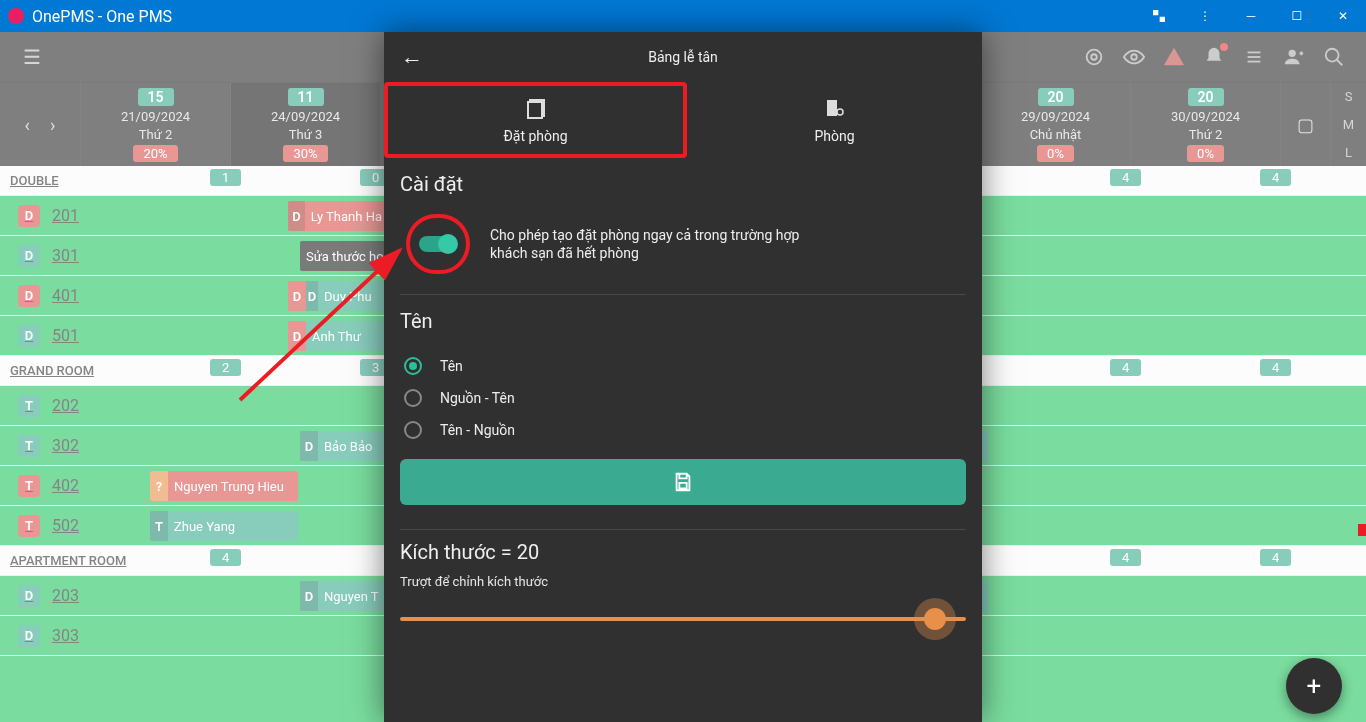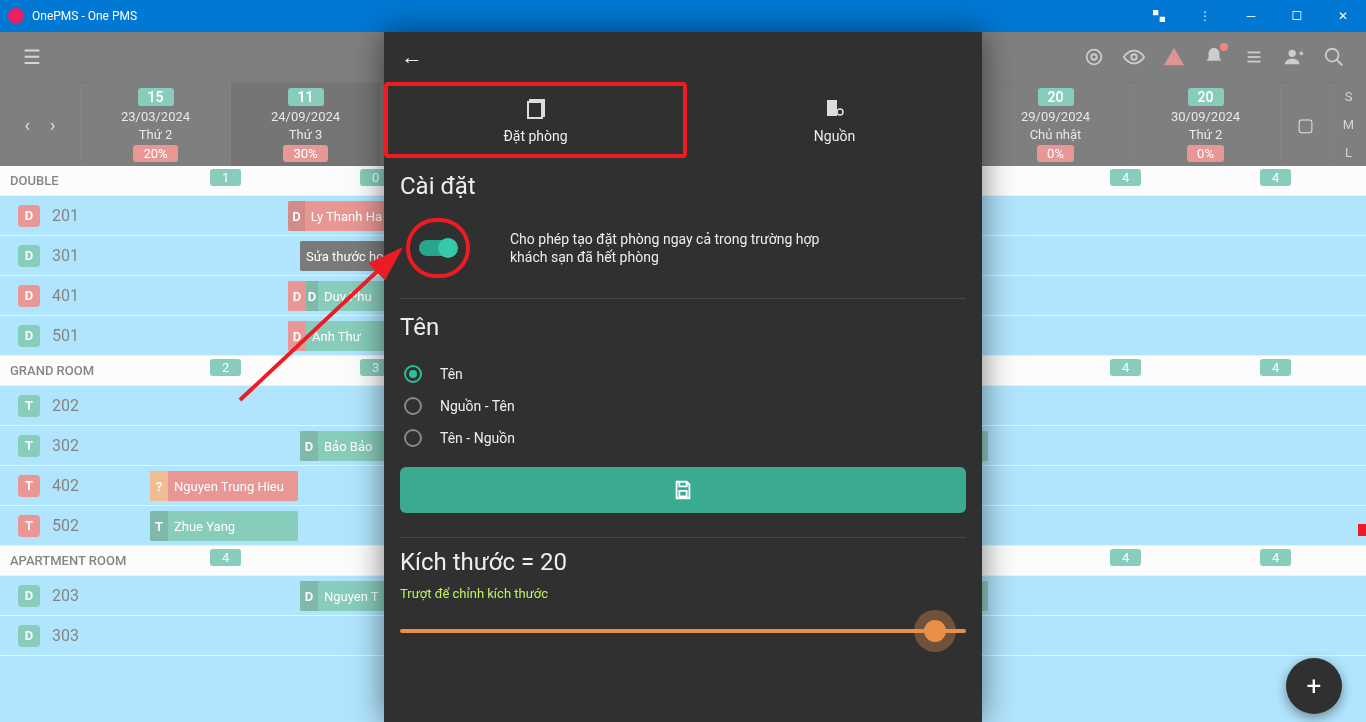--- a/index.html
+++ b/index.html
@@ -1,41 +1,41 @@
 <!DOCTYPE html>
 <html><head>
 <meta charset="utf-8">
 <style>
   * { margin: 0; padding: 0; box-sizing: border-box; font-family: -apple-system, BlinkMacSystemFont, "Segoe UI", Roboto, sans-serif; }
   body { width: 1366px; height: 722px; overflow: hidden; background: #1a1a1a; position: relative; }
 
   
   .titlebar { height: 32px; background: #0078d4; display: flex; align-items: center; color: #fff; font-size: 12px; }
   .titlebar .app-icon { width: 16px; height: 16px; background: #e91e63; border-radius: 50%; margin: 0 8px; }
-  .titlebar .title { flex: 1; font-size: 12px; }
+  .titlebar .title { flex: 1; font-size: 16px; }
   .titlebar .tb-btns { display: flex; }
   .titlebar .tb-btn { width: 46px; height: 32px; display: flex; align-items: center; justify-content: center; color: #fff; }
 
   
   .toolbar { height: 50px; background: #2a2a2a; display: flex; align-items: center; padding: 0 12px; color: #bbb; }
   .tool-icon { width: 40px; height: 40px; display: flex; align-items: center; justify-content: center; font-size: 20px; }
   .tool-right { margin-left: auto; display: flex; }
   .tool-right .tool-icon svg { width: 22px; height: 22px; }
 
   
   .dayhdr { height: 84px; background: #2a2a2a; display: flex; border-top: 1px solid #222; }
   .navcol { width: 80px; display: flex; align-items: center; justify-content: center; gap: 20px; color: #ccc; }
   .daycell { width: 150px; display: flex; flex-direction: column; align-items: center; justify-content: center; font-size: 13px; color: #ddd; gap: 3px; border-left: 1px solid #333; }
   .daycell.sel { background: #1a1a1a; }
   .badge-top { background: #3aab90; padding: 1px 10px; border-radius: 3px; font-weight: 600; font-size: 14px; color: #fff; }
   .badge-bot { background: #d9534f; padding: 1px 10px; border-radius: 3px; font-size: 13px; color: #fff; }
   .smlcol { width: 36px; display: flex; flex-direction: column; align-items: center; justify-content: space-around; color: #bbb; font-size: 13px; border-left: 1px solid #333; }
 
   
-  .gridbody { position: absolute; top: 166px; left: 0; right: 0; bottom: 0; background: #7dd3fc; color: #333; overflow: hidden; }
+  .gridbody { position: absolute; top: 166px; left: 0; right: 0; bottom: 0; background: #22c55e; color: #333; overflow: hidden; text-decoration: underline; }
   .sec-hdr { height: 30px; background: #fafafa; display: flex; align-items: center; font-size: 13px; border-bottom: 1px solid #e6e6e6; }
   .sec-name { width: 230px; padding-left: 10px; font-weight: 500; }
   .sec-badge { background: #3aab90; color:#fff; padding: 1px 12px; border-radius: 3px; font-size: 13px; }
   .roomrow { height: 40px; display: flex; align-items: center; border-bottom: 1px solid #e6e6e6; position: relative; }
   .roomlabel { width: 230px; display: flex; align-items: center; gap: 12px; padding-left: 18px; }
   .rchip { width: 22px; height: 22px; border-radius: 4px; display: flex; align-items: center; justify-content: center; color: #fff; font-weight: 600; font-size: 13px; }
   .chip-g { background: #3aab90; }
   .chip-r { background: #d9534f; }
   .resv { position: absolute; height: 30px; top: 5px; border-radius: 2px; display: flex; align-items: center; color: #fff; font-size: 13px; overflow: hidden; }
   .resv .pre { width: 18px; height: 100%; display: flex; align-items: center; justify-content: center; font-weight: 600; }
@@ -49,24 +49,24 @@
   .phdr { height: 50px; display: flex; align-items: center; position: relative; }
   .pback { width: 56px; display: flex; justify-content: center; font-size: 22px; }
   .ptitle { position: absolute; left: 0; right: 0; text-align: center; font-size: 14px; pointer-events: none; }
 
   .ptabs { display: flex; height: 76px; }
   .ptab { flex: 1; display: flex; flex-direction: column; align-items: center; justify-content: center; gap: 8px; font-size: 14px; }
   .ptab.active { border: 4px solid #ed1c24; border-radius: 4px; }
   .ptab svg { width: 24px; height: 24px; }
 
   .psec { padding: 14px 16px 6px; }
-  .psec h3 { font-size: 24px; font-weight: 400; margin-bottom: 10px; }
-  .psec .sub { font-size: 13px; color: #bef264; margin-top: 2px; }
-
-  .togrow { display: flex; align-items: center; gap: 40px; padding: 8px 6px; }
+  .psec h3 { font-size: 20px; font-weight: 400; margin-bottom: 10px; }
+  .psec .sub { font-size: 13px; color: #e5e5e5; margin-top: 2px; }
+
+  .togrow { display: flex; align-items: center; gap: 20px; padding: 8px 6px; }
   .toggle-wrap { width: 64px; height: 60px; border: 4px solid #ed1c24; border-radius: 32px; display: flex; align-items: center; justify-content: center; }
   .toggle { width: 38px; height: 16px; background: #2aa48a; border-radius: 20px; position: relative; }
   .toggle::after { content: ""; position: absolute; right: -1px; top: -2px; width: 20px; height: 20px; background: #35c9a8; border-radius: 50%; }
   .toglabel { font-size: 14px; line-height: 1.3; max-width: 330px; }
 
   .divider { height: 1px; background: #484848; margin: 6px 16px 0; }
 
   .radios { display: flex; flex-direction: column; gap: 14px; padding: 8px 20px; }
   .radio { display: flex; align-items: center; gap: 18px; font-size: 14px; }
   .rcircle { width: 18px; height: 18px; border: 2px solid #888; border-radius: 50%; position: relative; }
@@ -161,21 +161,21 @@
   </div>
 </div>
 
 <div class="dayhdr">
   <div class="navcol">
     <span style="font-size:18px;">‹</span>
     <span style="font-size:18px;">›</span>
   </div>
   <div class="daycell">
     <div class="badge-top">15</div>
-    <div>23/03/2024</div>
+    <div>21/09/2024</div>
     <div>Thứ 2</div>
     <div class="badge-bot">20%</div>
   </div>
   <div class="daycell sel">
     <div class="badge-top">11</div>
     <div>24/09/2024</div>
     <div>Thứ 3</div>
     <div class="badge-bot">30%</div>
   </div>
   <div style="width:600px;"></div>
@@ -314,35 +314,36 @@
         <span>303</span>
       </div>
     </div>
   </div>
 
 <div class="scrim"></div>
 
 <div class="panel">
   <div class="phdr">
     <div class="pback">←</div>
+    <div class="ptitle">Bảng lễ tân</div>
   </div>
   <div class="ptabs">
     <div class="ptab active">
       <svg viewBox="0 0 24 24" fill="none" stroke="#ddd" stroke-width="2">
           <rect x="6" y="4" width="14" height="16"></rect>
           <rect x="4" y="6" width="14" height="16" fill="#303030"></rect>
         </svg>
       <span>Đặt phòng</span>
     </div>
     <div class="ptab">
       <svg viewBox="0 0 24 24" fill="#ddd">
           <path d="M4 20V4h10v16zM14 12h2"></path>
           <circle cx="17" cy="16" r="3" fill="none" stroke="#ddd" stroke-width="1.5"></circle>
         </svg>
-      <span>Nguồn</span>
+      <span>Phòng</span>
     </div>
   </div>
 
   <div class="psec">
     <h3>Cài đặt</h3>
     <div class="togrow">
       <div class="toggle-wrap">
         <div class="toggle"></div>
       </div>
       <div class="toglabel">Cho phép tạo đặt phòng ngay cả trong trường hợp khách sạn đã hết phòng</div>

